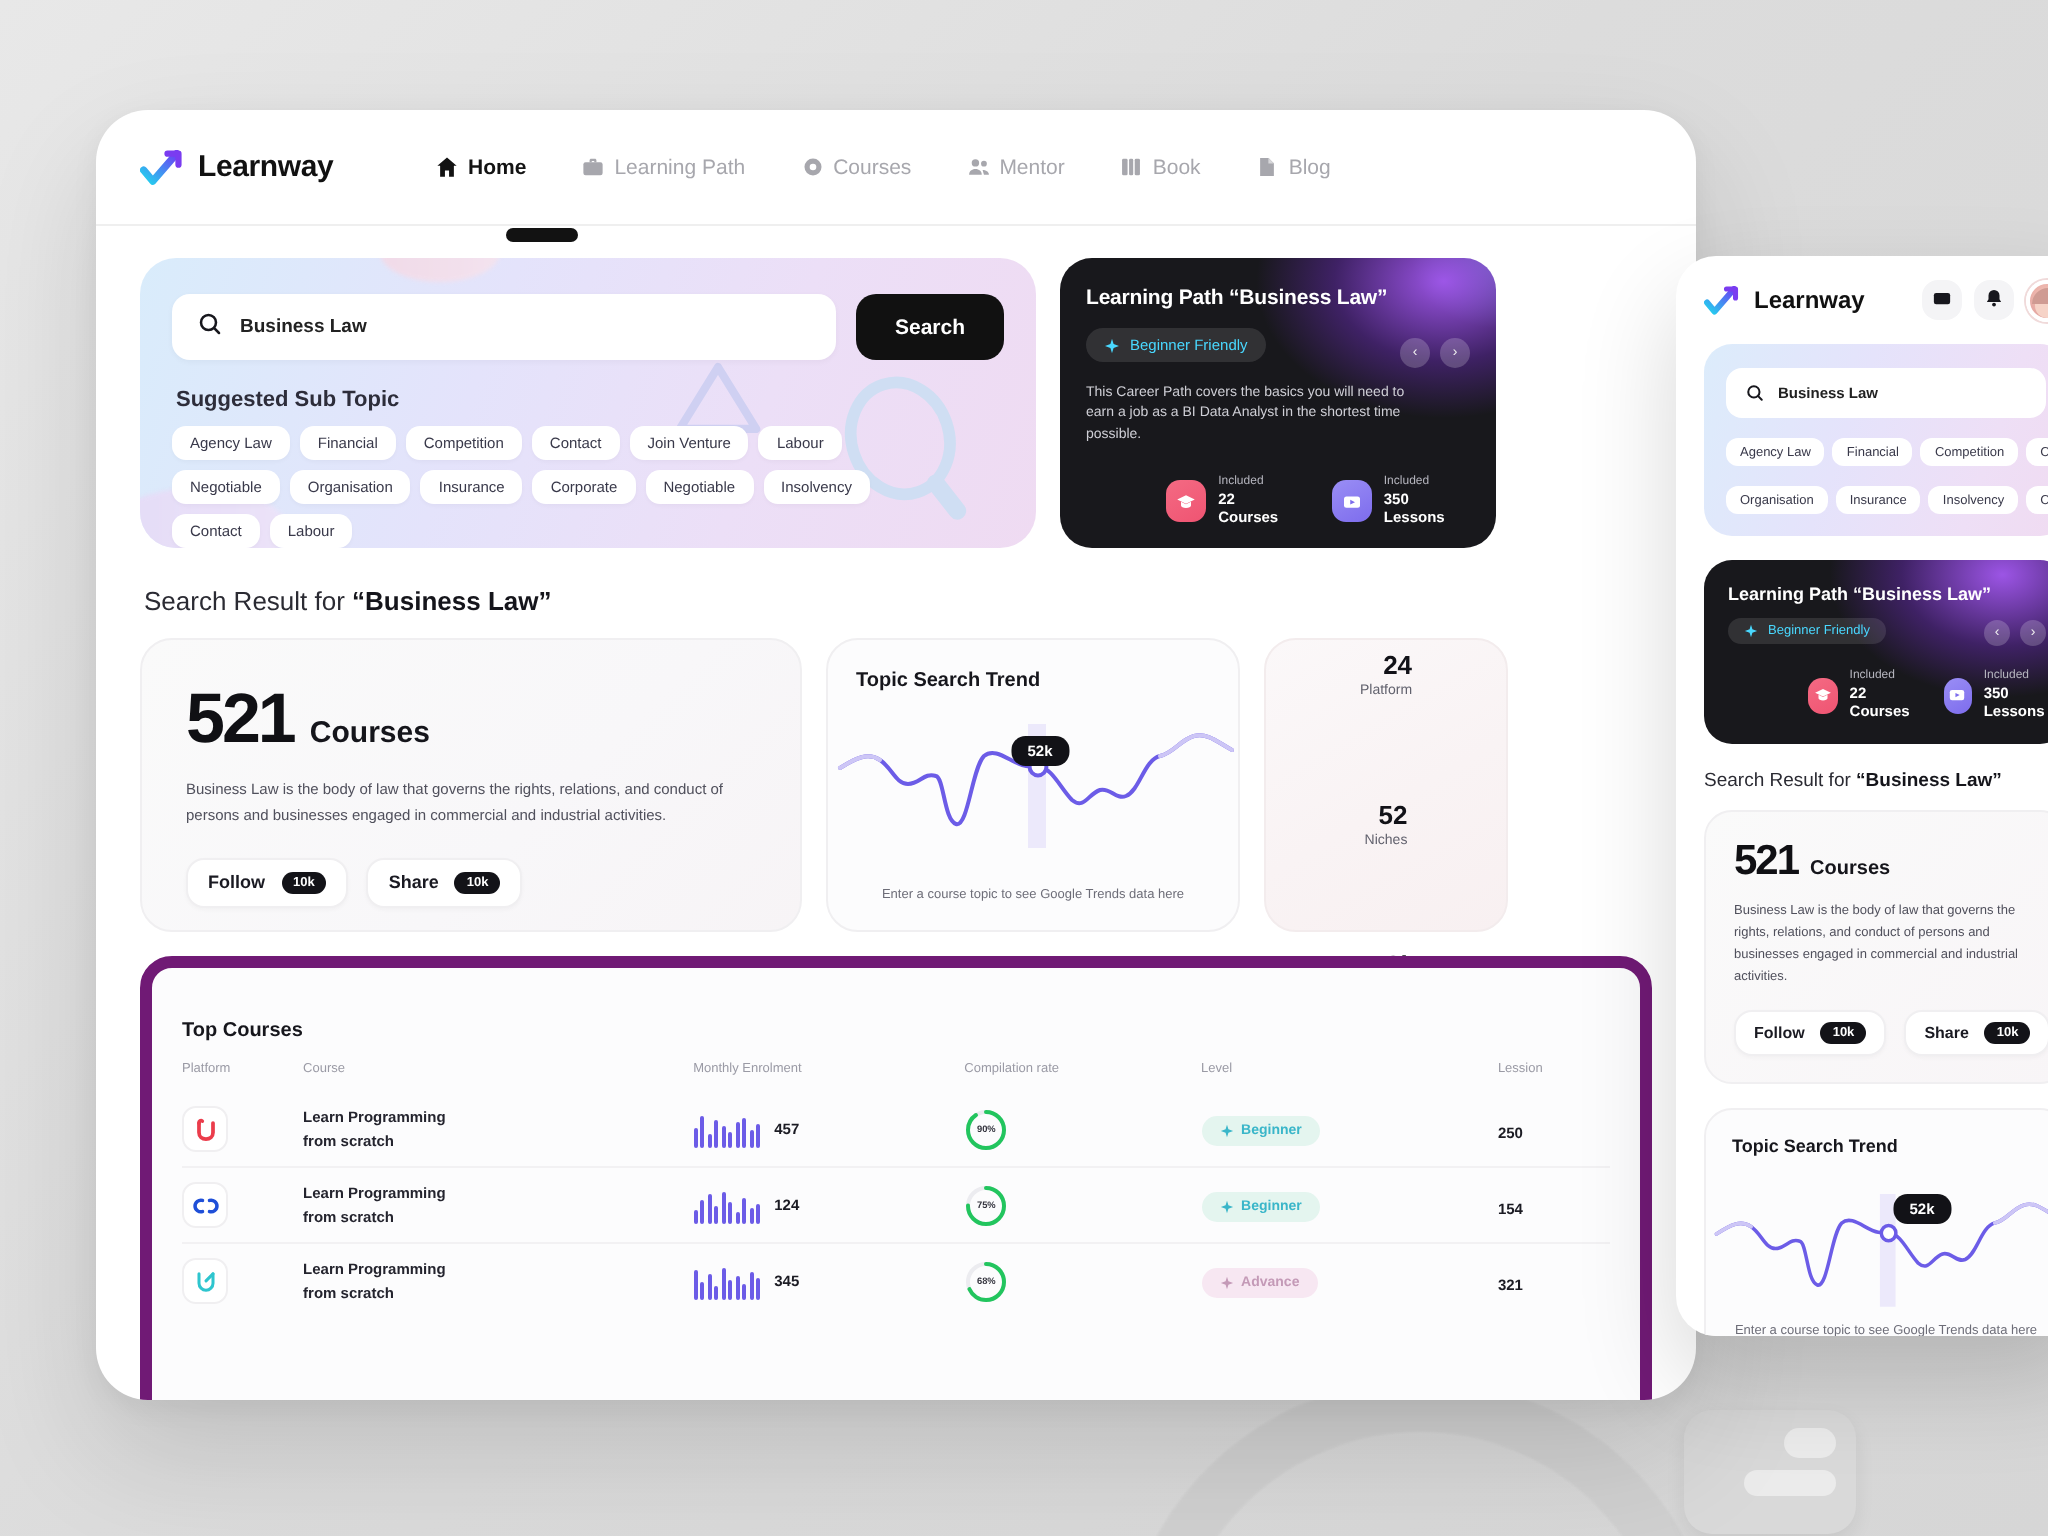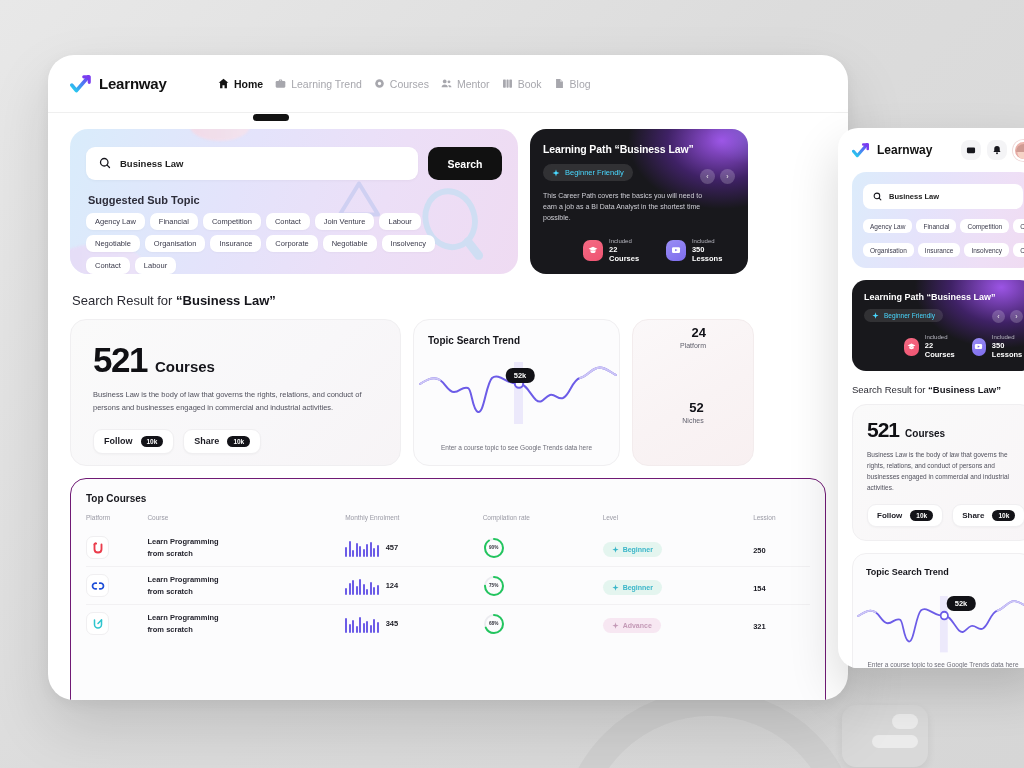--- a/index.html
+++ b/index.html
@@ -42,21 +42,21 @@
   }
   
   .topnav {
     height: 58px; display: flex; align-items: center;
     padding: 0 22px; border-bottom: 1px solid #efefef;
     position: relative;
   }
   .brand { display: flex; align-items: center; gap: 7px; width: 148px; }
   .brand-logo { width: 22px; height: 18px; }
   .brand-name { font-size: 15px; font-weight: 700; color: #111; letter-spacing: -.2px; }
-  .nav-links { display: flex; align-items: center; gap: 12px; text-align: center; }
+  .nav-links { display: flex; align-items: center; gap: 28px; text-align: center; }
   .nav-item {
     display: flex; align-items: center; gap: 5px;
     font-size: 10.5px; color: #a7a7ad; font-weight: 500;
     cursor: pointer; position: relative; padding: 4px 0;
   }
   .nav-item.active { color: #131313; font-weight: 700; }
   .nav-item .ico { display: flex; width: 11px; height: 11px; }
   .nav-item .ico svg { width: 100%; height: 100%; }
   .nav-underline {
     position: absolute; left: 205px; bottom: -9px;
@@ -249,21 +249,21 @@
     position: absolute; left: 0; right: 0; top: 40px; text-align: center;
     font-size: 19px; font-weight: 800; color: #15151b;
   }
   .career-foot { display: flex; justify-content: space-around; margin-top: 11px; }
   .career-foot .v { font-size: 14px; font-weight: 700; color: #15151b; text-align: center; }
   .career-foot .l { font-size: 6.5px; color: #6f6f7a; margin-top: 2px; text-align: center; }
 
   
   .top-card {
     flex: 1; height: 255px; border-radius: 16px;
-    background: #fcfcfd; border: 1px solid #701a75; padding: 14px 15px 0 15px;
+    background: #fcfcfd; border: 6px solid #701a75; padding: 26px 15px 0 15px;
   }
   .top-title { font-size: 10px; font-weight: 700; color: #16161c; }
   table.tc { width: 100%; border-collapse: collapse; margin-top: 10px; }
   table.tc th {
     font-size: 6.5px; font-weight: 500; color: #9a9aa5; text-align: left;
     padding-bottom: 8px; white-space: nowrap;
   }
   table.tc td { padding: 7px 0; border-top: 1px solid #f2f1f3; vertical-align: middle; }
   table.tc tr:first-child td { border-top: none; }
   .plat-ico {
@@ -378,21 +378,21 @@
         </span>
         <span>Home</span>
       </div>
       <div class="nav-item">
         <span class="ico">
           <svg viewBox="0 0 16 16" fill="currentColor">
               <rect x="1" y="4.5" width="14" height="9.5" rx="1.6"></rect>
               <path d="M5.5 4.5V3.2c0-.7.5-1.2 1.2-1.2h2.6c.7 0 1.2.5 1.2 1.2v1.3h-1.6V3.6H7.1v.9z"></path>
             </svg>
         </span>
-        <span>Learning Trend</span>
+        <span>Learning Path</span>
       </div>
       <div class="nav-item">
         <span class="ico">
           <svg viewBox="0 0 16 16" fill="currentColor">
               <circle cx="8" cy="8" r="6.2"></circle>
               <circle cx="8" cy="8" r="2.4" fill="#fff"></circle>
             </svg>
         </span>
         <span>Courses</span>
       </div>

